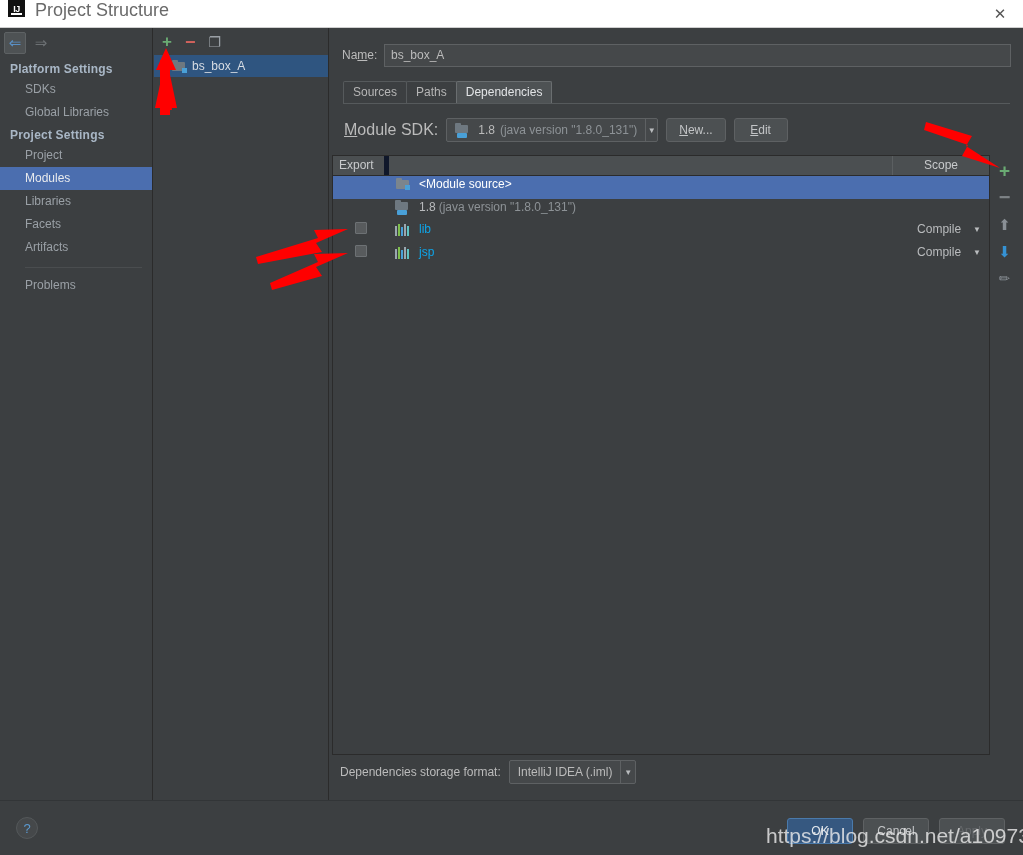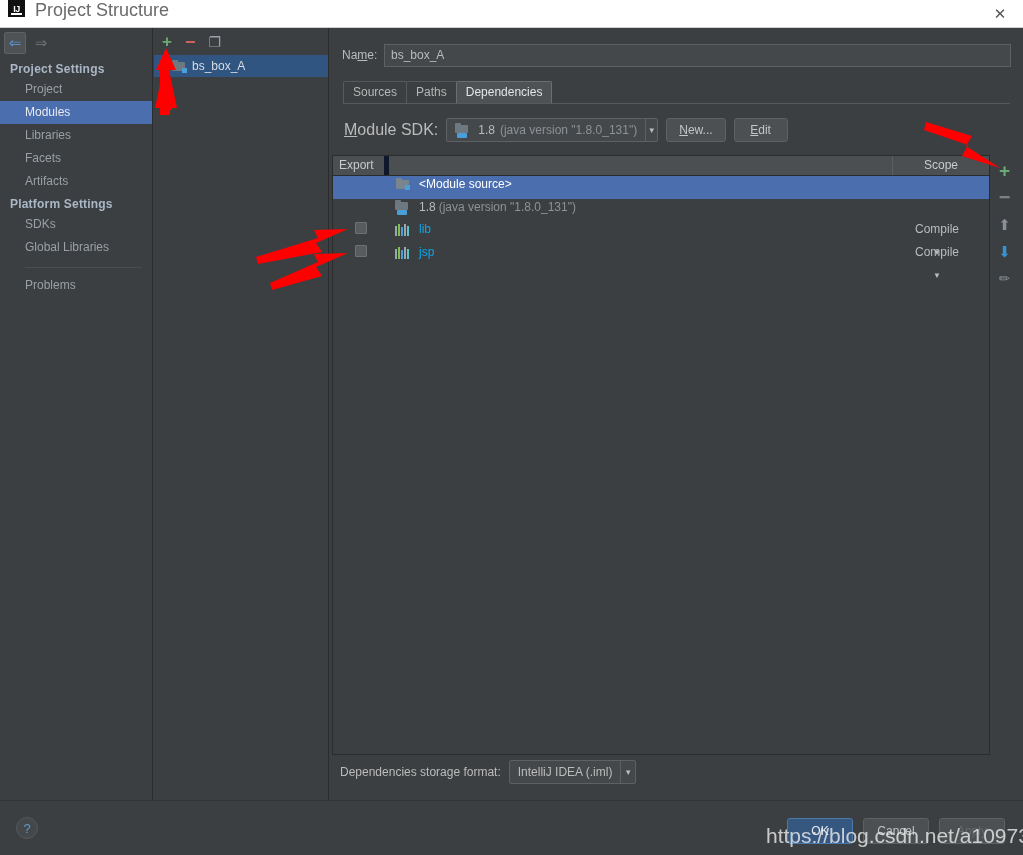--- a/index.html
+++ b/index.html
@@ -203,21 +203,21 @@
 
   .deps-row {
     display: flex; align-items: flex-start; height: 23px; font-size: 12px; color: #b9bbbd;
   }
   .deps-row.selected { background: #4b6eaf; color: #ffffff; }
   .dr-export { width: 56px; display: flex; align-items: center; justify-content: center; }
   .chkbox { width: 12px; height: 12px; background: #585b5d; border: 1px solid #6d7174; border-radius: 1px; }
   .dr-name { flex: 1; display: flex; align-items: center; gap: 3px; padding-left: 6px; }
   .dr-name .grey { color: #8d9296; }
   .dr-name .libname { color: #0ea5e9; }
-  .dr-scope { width: 96px; display:flex; align-items:center; justify-content:flex-end; padding-right: 8px; gap: 12px; flex-direction: column; }
+  .dr-scope { width: 96px; display:flex; align-items:center; justify-content:flex-end; padding-right: 8px; gap: 12px; }
   .dr-scope .sc-arrow { font-size: 8px; color: #b9bcbe; }
 
   
   .vtools {
     position: absolute; left: 992px; top: 157px; width: 25px; height: 140px;
     display: flex; flex-direction: column; align-items: center; gap: 0;
   }
   .vt { width: 25px; height: 27px; display: flex; align-items: center; justify-content: center; }
   .vt-plus { color: #6aab73; font-size: 19px; font-weight: bold; }
   .vt-minus { color: #7e8386; font-size: 20px; font-weight: bold; }
@@ -266,35 +266,35 @@
   <div class="titlebar">
     <div class="tb-logo">IJ</div>
     <div class="tb-title">Project Structure</div>
     <div class="tb-close">✕</div>
   </div>
 
   <div class="sidebar">
     <div class="nav-arrows">
       <div class="nav-btn active">⇐</div>
       <div class="nav-btn dim">⇒</div>
+    </div>
+
+    <div>
+      <div class="side-group">Platform Settings</div>
+      <div class="side-item">SDKs</div>
+      <div class="side-item">Global Libraries</div>
     </div>
 
     <div>
       <div class="side-group">Project Settings</div>
       <div class="side-item">Project</div>
       <div class="side-item selected">Modules</div>
       <div class="side-item">Libraries</div>
       <div class="side-item">Facets</div>
       <div class="side-item">Artifacts</div>
-    </div>
-
-    <div>
-      <div class="side-group">Platform Settings</div>
-      <div class="side-item">SDKs</div>
-      <div class="side-item">Global Libraries</div>
     </div>
 
     <div class="side-sep"></div>
     <div class="side-item">Problems</div>
   </div>
 
   <div class="treepanel">
     <div class="tree-toolbar">
       <div class="tt-icon tt-plus">+</div>
       <div class="tt-icon tt-minus">−</div>

